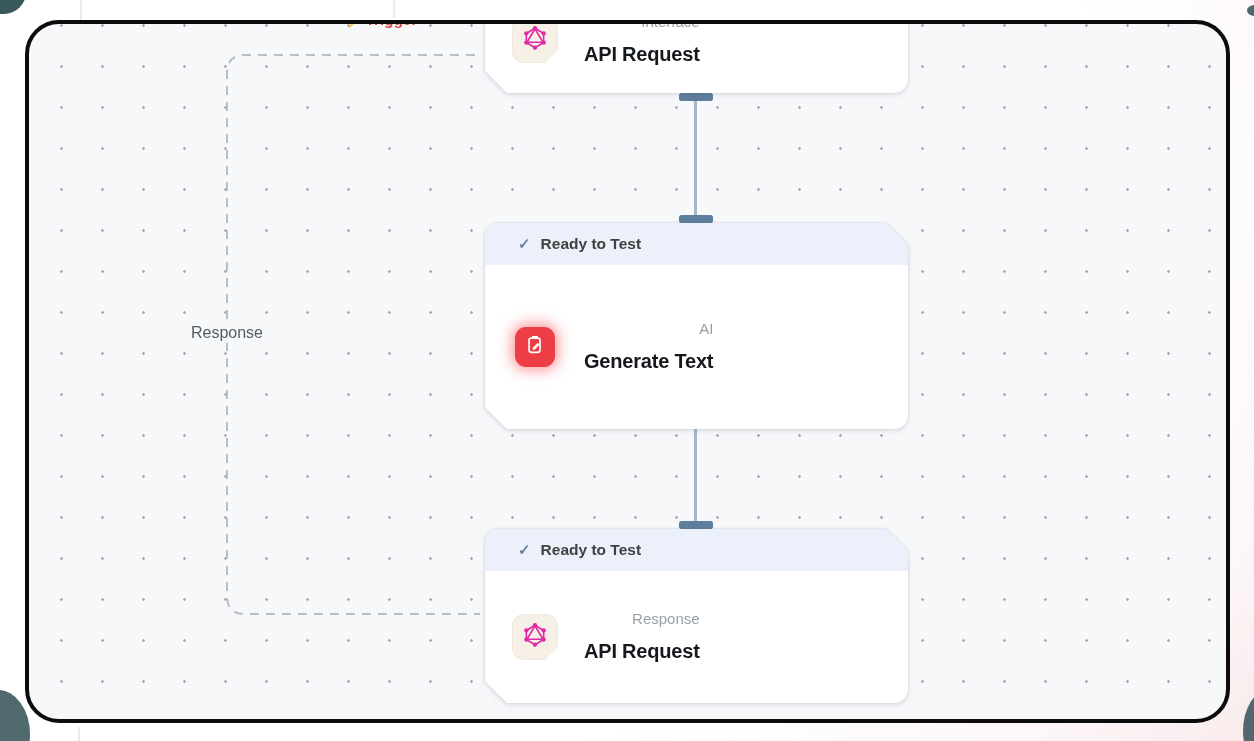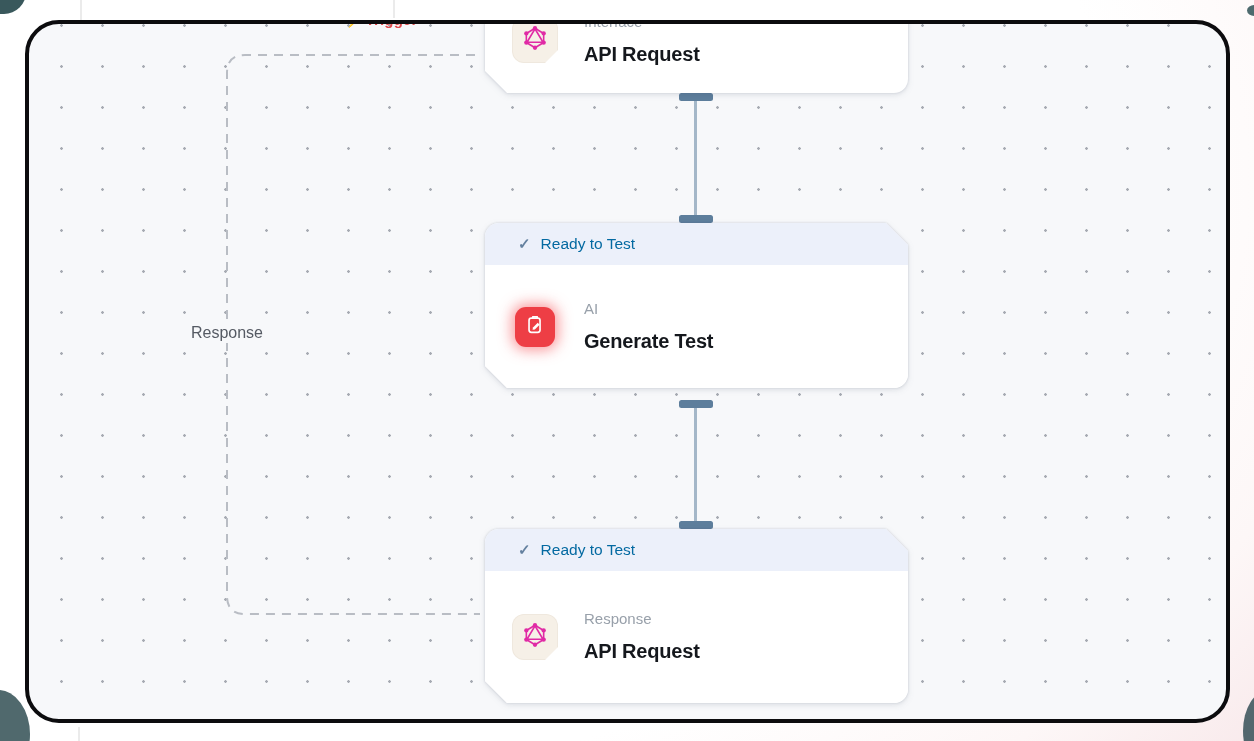--- a/index.html
+++ b/index.html
@@ -54,39 +54,39 @@
     clip-path: polygon(0 0, calc(100% - 22px) 0, 100% 22px, 100% 100%, 22px 100%, 0 calc(100% - 22px));
   }
   .node-shape.no-badge {
     clip-path: polygon(0 0, 100% 0, 100% 100%, 22px 100%, 0 calc(100% - 22px));
   }
   .badge-row {
     height:42px; background:#ecf0fa; display:flex; align-items:center;
     padding-left:33px; gap:10px;
   }
   .badge-check { color:#64809f; font-size:15px; font-weight:bold; }
-  .badge-text { color:#0369a1; font-size:15.5px; font-weight:400; }
+  .badge-text { color:#404040; font-size:15.5px; font-weight:700; }
   .node-body { display:flex; align-items:center; padding-left:27px; gap:26px; background:#ffffff; }
-  .body-135 { height:123px; }
+  .body-135 { height:164px; }
   .body-132 { height:132px; }
   .body-106 { height:106px; }
 
   .tile-wrap { width:46px; height:46px; display:flex; align-items:center; justify-content:center; }
   .tile-cream {
     width:46px; height:46px; background:#f6f0e7; border-radius:12px;
     display:flex; align-items:center; justify-content:center;
     clip-path: polygon(0 0, 100% 0, 100% calc(100% - 13px), calc(100% - 13px) 100%, 0 100%);
     box-shadow: inset 0 0 0 1px rgba(120,100,60,.05);
   }
   .tile-red {
     width:40px; height:40px; background:#ee3e45; border-radius:11px;
     display:flex; align-items:center; justify-content:center;
     box-shadow: 0 0 14px 3px rgba(244,63,70,.55);
   }
-  .node-text { display:flex; flex-direction:column; }
+  .node-text { display:flex; flex-direction:column;align-items:flex-end; }
   .node-label { font-size:15px; font-weight:500; color:#98a0aa; line-height:18px; }
   .node-title { font-size:20px; font-weight:600; color:#15181d; line-height:26px; margin-top:10px; letter-spacing:-.2px; }
 
   
   .cbar { position:absolute; left:650px; width:34px; height:8px; background:#5d7e9c; border-radius:2.5px; }
   .cline { position:absolute; left:665px; width:3px; background:#a4b7c8; }
 </style>
 </head>
 <body>
 
@@ -163,21 +163,21 @@
               <svg width="22" height="22" viewBox="0 0 24 24" fill="none" stroke="#ffffff" stroke-width="1.8" stroke-linecap="round" stroke-linejoin="round">
                 <rect x="5.5" y="4.5" width="12" height="15.5" rx="2.5"></rect>
                 <path d="M9.5 4.5 V3.2 H14.5 V4.5"></path>
                 <path d="M9.8 14.8 L15 9.6 L17 11.6 L11.8 16.8 L9.3 17.3 Z" fill="#ffffff" stroke="none"></path>
               </svg>
             </span>
           </div>
         </div>
         <div class="node-text">
           <span class="node-label">AI</span>
-          <span class="node-title">Generate Test</span>
+          <span class="node-title">Generate Text</span>
         </div>
       </div>
     </div>
   </div>
 
   <div class="node" style="top:505px;">
     <div class="node-shape">
       <div class="badge-row">
         <span class="badge-check">✓</span>
         <span class="badge-text">Ready to Test</span>

